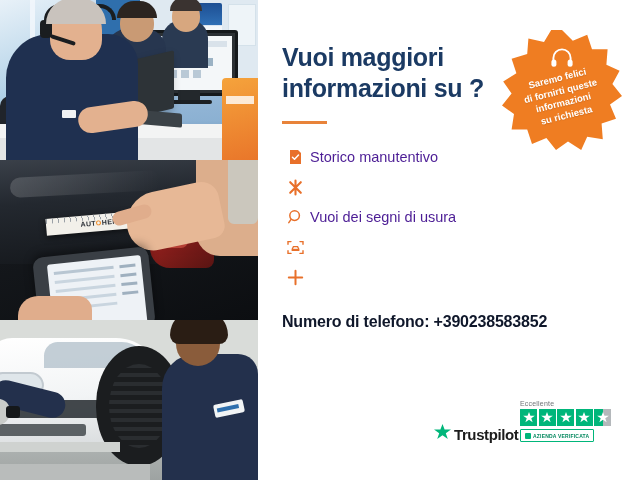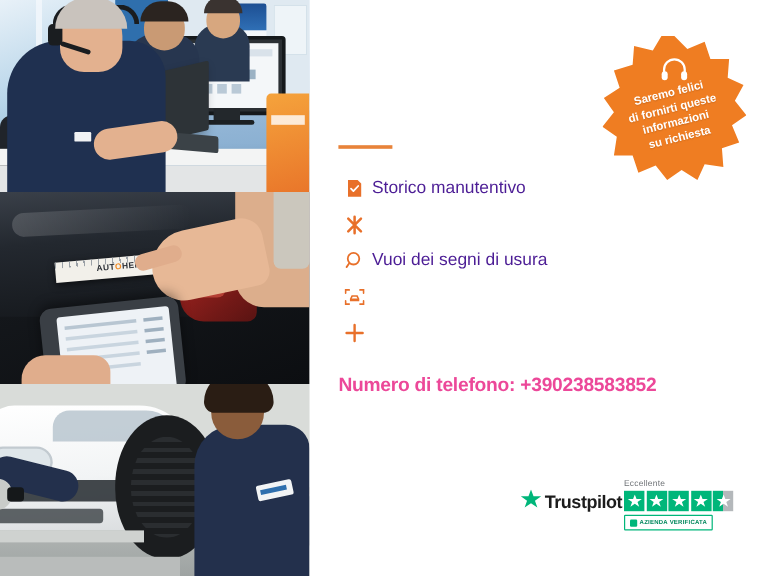--- a/index.html
+++ b/index.html
@@ -138,38 +138,38 @@
   .heading{position:absolute;left:24px;top:42px;width:230px;
            font:700 25px/1.22 "Liberation Sans",sans-serif;color:#1b3a63;letter-spacing:-.3px;}
   .rule{position:absolute;left:24px;top:121px;width:45px;height:3px;background:#e8833a;}
 
   .list{position:absolute;left:22px;top:142px;width:260px;}
   .row{display:flex;align-items:center;height:30px;}
   .row .ic{width:30px;flex:0 0 30px;display:flex;align-items:center;justify-content:center;}
   .row .tx{font:400 14.5px "Liberation Sans",sans-serif;color:#4c1d95;}
 
   .phone{position:absolute;left:24px;top:313px;
-         font:700 16px "Liberation Sans",sans-serif;color:#ec4899;letter-spacing:-.2px;}
+         font:700 16px "Liberation Sans",sans-serif;color:#0f172a;letter-spacing:-.2px;}
   .sub{position:absolute;left:24px;top:342px;width:330px;
        font:400 12.5px/1.55 "Liberation Sans",sans-serif;color:#1b3a63;}
 
   
   .burst{position:absolute;left:502px;top:30px;width:120px;height:120px;}
   .burst .star{position:absolute;inset:0;background:#ef7d22;
       clip-path:polygon(50% 0%,59% 9%,71% 4%,75% 16%,88% 16%,87% 29%,98% 34%,92% 45%,100% 55%,90% 62%,
                         95% 74%,83% 78%,84% 91%,71% 89%,66% 100%,55% 93%,45% 100%,37% 90%,25% 95%,
                         21% 83%,8% 83%,10% 70%,0% 63%,8% 53%,1% 43%,12% 36%,8% 24%,21% 20%,22% 7%,35% 10%,41% 0%);}
   .burst .hs{position:absolute;left:48px;top:17px;width:24px;height:22px;}
   .burst .txt{position:absolute;left:10px;top:42px;width:100px;text-align:center;
       transform:rotate(-14deg);color:#fff;
       font:700 9.5px/1.32 "Liberation Sans",sans-serif;text-shadow:0 1px 1px rgba(0,0,0,.12);}
 
   
   .tp{position:absolute;left:434px;top:400px;width:190px;height:46px;}
-  .tp .logo{position:absolute;left:0;top:8px;display:flex;align-items:center;gap:3px;}
+  .tp .logo{position:absolute;left:0;top:24px;display:flex;align-items:center;gap:3px;}
   .tp .logo .nm{font:700 15px "Liberation Sans",sans-serif;color:#1c1c1c;letter-spacing:-.4px;}
   .tp .exc{position:absolute;left:86px;top:0;font:400 7px "Liberation Sans",sans-serif;color:#6f7377;letter-spacing:.2px;}
   .tp .stars{position:absolute;left:86px;top:9px;display:flex;gap:1.5px;}
   .tp .st{width:17px;height:17px;background:#00b67a;display:flex;align-items:center;justify-content:center;}
   .tp .st.half{background:linear-gradient(90deg,#00b67a 50%,#b4b8bb 50%);}
   .tp .verif{position:absolute;left:86px;top:29px;height:11px;padding:0 4px;border:1px solid #00b67a;
       border-radius:1px;display:flex;align-items:center;gap:2px;background:#fff;}
   .tp .verif .vt{font:700 5px "Liberation Sans",sans-serif;color:#00875c;letter-spacing:.2px;}
   .tp .verif .vc{width:6px;height:6px;background:#00b67a;border-radius:1px;}
 </style>
@@ -255,20 +255,24 @@
       </div>
       <div class="arm"></div>
       <div class="glove"></div>
       <div class="watch"></div>
 
     </div>
   </div>
 
   <div class="content">
 
+    <div class="heading">
+      <span>Vuoi maggiori</span><br>
+      <span>informazioni su ?</span>
+    </div>
     <div class="rule"></div>
 
     <div class="list">
 
       <div class="row">
         <span class="ic">
           <svg width="15" height="16" viewBox="0 0 15 16">
               <path d="M2 1h8l3 3v11H2z" fill="#e8702a"></path>
               <path d="M4.5 8.2l2 2 4-4.2" stroke="#fff" stroke-width="1.5" fill="none" stroke-linecap="round" stroke-linejoin="round"></path>
             </svg>

